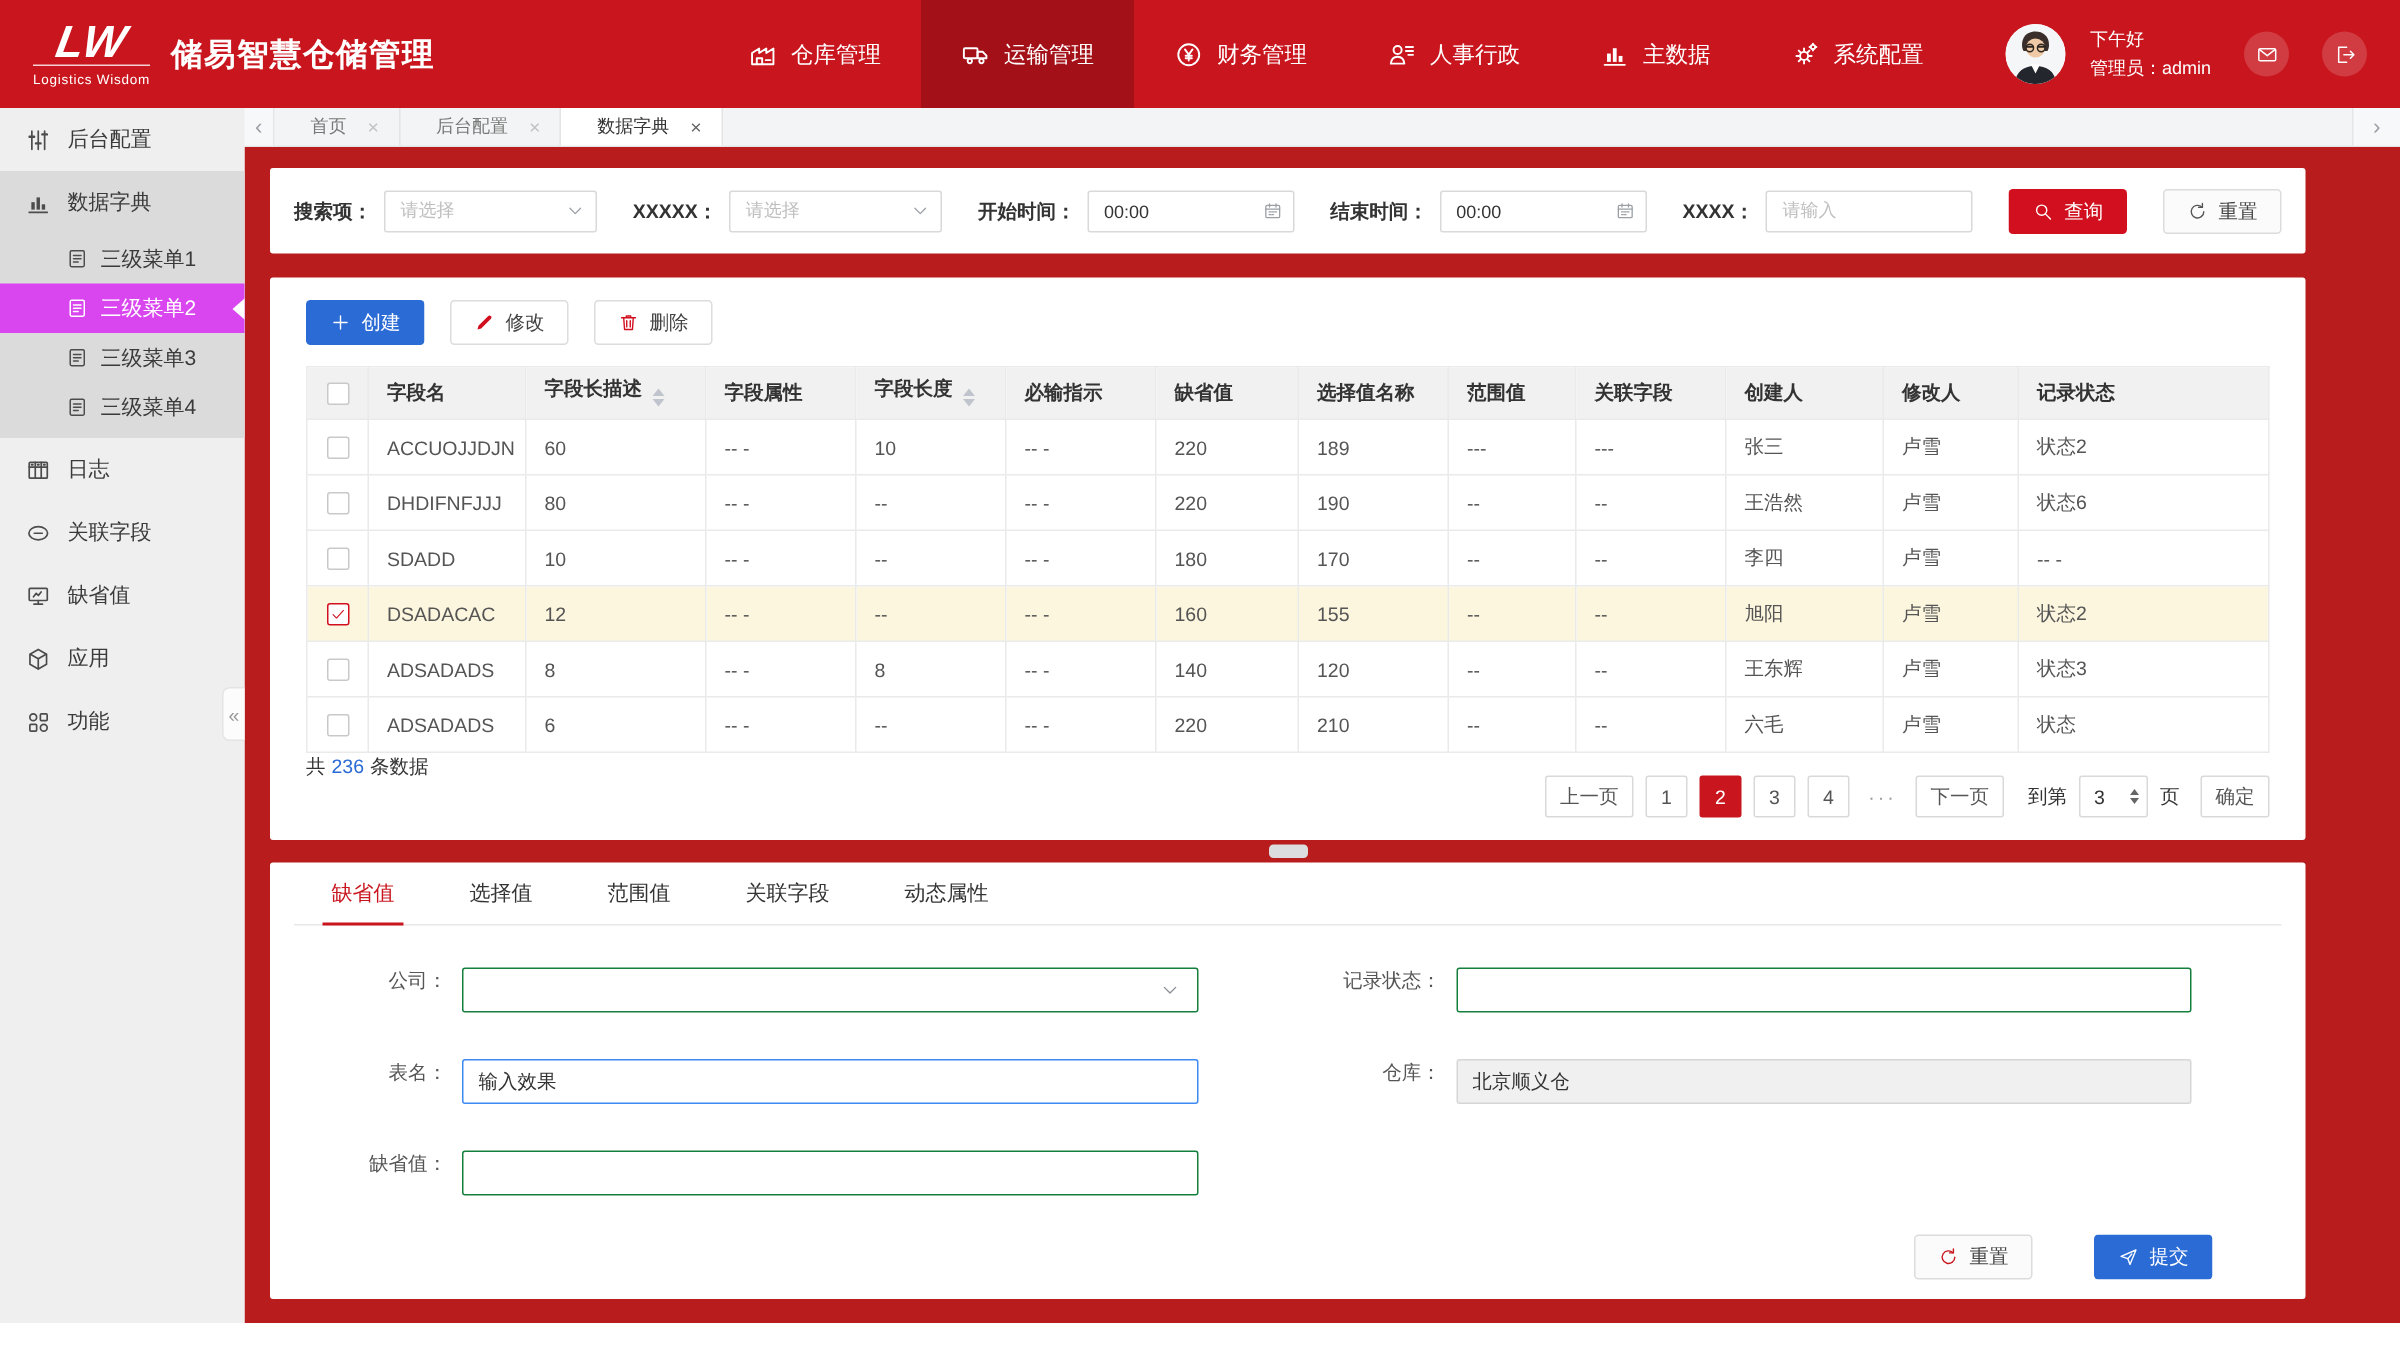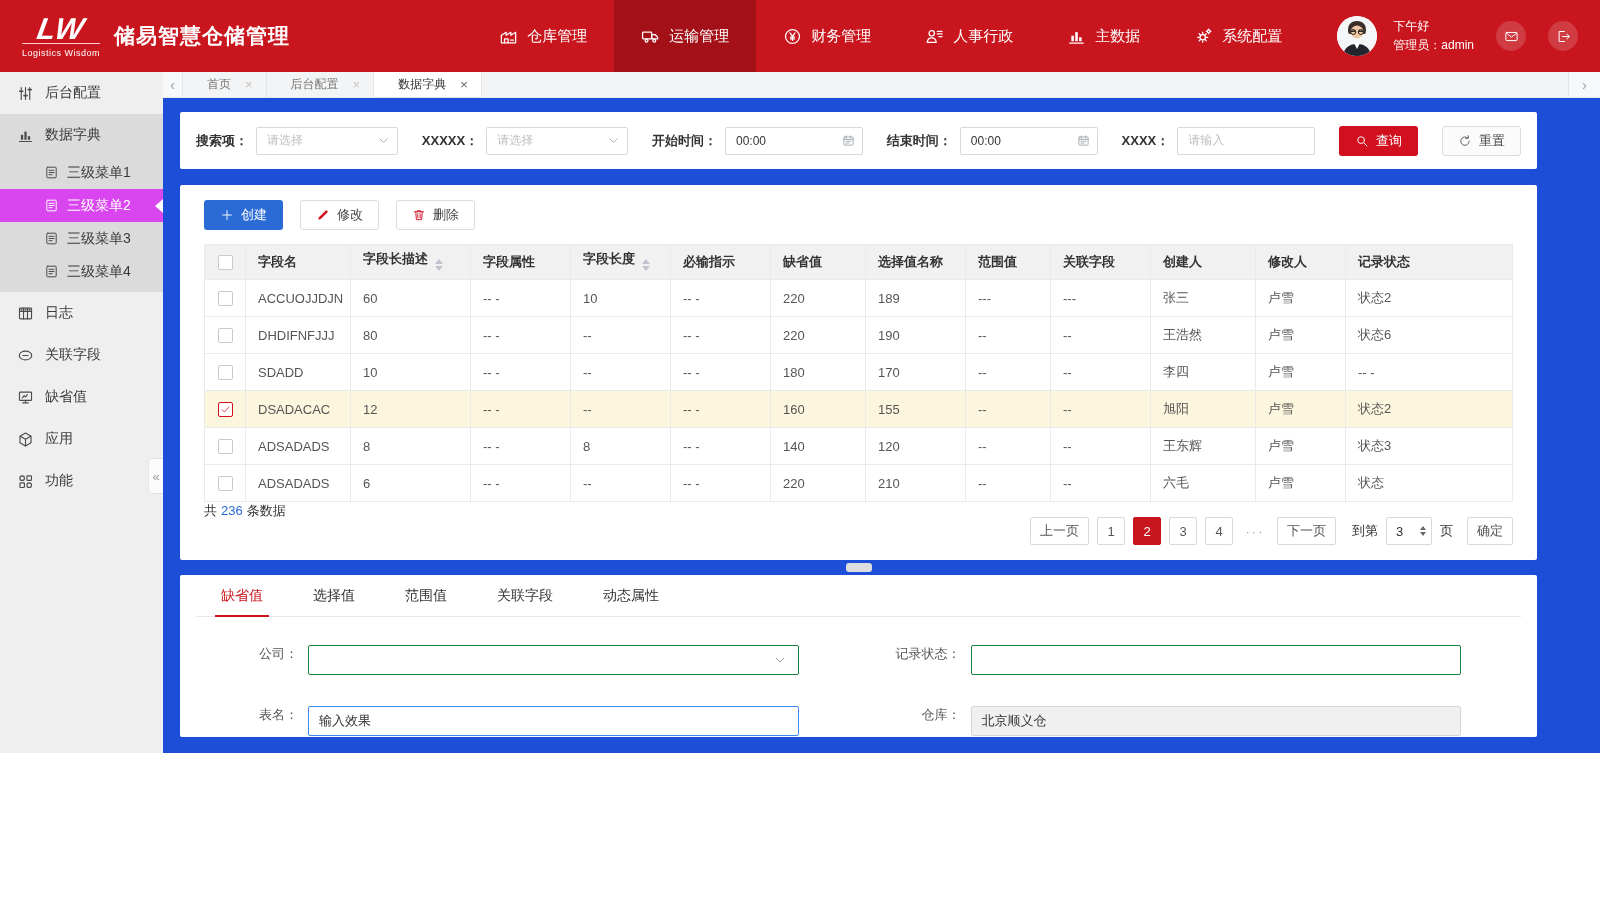--- a/index.html
+++ b/index.html
@@ -20,21 +20,21 @@
 .nav-item.active{background:#a31018}
 .nav-item .icon{width:19px;height:19px}
 .userbox{display:flex;align-items:center;gap:16px;padding:0 22px 0 28px}
 .avatar{width:40px;height:40px;border-radius:50%;background:#fff;overflow:hidden;flex:none}
 .avatar svg{width:100%;height:100%;display:block}
 .usertext{font-size:12px;line-height:1.6;white-space:nowrap}
 .hicon{width:30px;height:30px;border-radius:50%;background:rgba(255,255,255,.16);display:flex;align-items:center;justify-content:center;cursor:pointer;margin-left:6px}
 .hicon .icon{width:15px;height:15px}
 
 
-.bodyrow{display:flex;height:681px}
+.bodyrow{display:flex;height:810px}
 .footer-strip{height:18px;background:#fff}
 
 
 .sidebar{width:163px;background:#efefef;position:relative;flex:none;font-size:14px;color:#3a3a3a}
 .s-item{height:42px;display:flex;align-items:center;gap:11px;padding-left:17px;cursor:pointer}
 .s-item .icon,.s-child .icon{width:17px;height:17px;color:#4c4c4c}
 .s-group{background:#dbdbdb;padding-bottom:4px}
 .s-child{height:33px;display:flex;align-items:center;gap:8px;padding-left:44px;cursor:pointer;position:relative}
 .s-child .icon{width:15px;height:15px}
 .s-child.active{background:#d946ef;color:#fff}
@@ -45,21 +45,21 @@
 
 .main{flex:1;display:flex;flex-direction:column;min-width:0}
 .tabbar{height:26px;background:#f3f4f5;display:flex;align-items:stretch;border-bottom:1px solid #e5e6e7}
 .tab-scroll{width:20px;display:flex;align-items:center;justify-content:center;color:#9aa0a6;background:#f7f8f9;border-right:1px solid #e5e6e7;font-size:15px;cursor:pointer}
 .tab-scroll.right{margin-left:auto;width:32px;border-right:none;border-left:1px solid #e5e6e7}
 .tab{display:flex;align-items:center;padding:0 13px 0 24px;font-size:12px;color:#777;border-right:1px solid #e3e4e5;cursor:pointer;white-space:nowrap}
 .tab .x{color:#c2c2c2;font-size:13px;margin-left:14px}
 .tab.active{background:#fff;color:#333}
 .tab.active .x{color:#666}
 
-.content{flex:1;background:#1d4ed8;padding:14px 63px 0 17px;display:flex;flex-direction:column;overflow:hidden}
+.content{flex:1;background:#b91c1c;padding:14px 63px 0 17px;display:flex;flex-direction:column;overflow:hidden}
 .panel{background:#fff;border-radius:2px}
 
 
 .filter-panel{height:57px;display:flex;align-items:center;justify-content:space-between;padding:0 16px;margin-bottom:16px;flex:none}
 .f-group{display:flex;align-items:center}
 .f-label{font-size:13px;font-weight:700;color:#333;margin-right:8px;white-space:nowrap}
 .fieldbox{height:28px;border:1px solid #d9d9d9;border-radius:2px;background:#fff;display:flex;align-items:center;padding:0 26px 0 10px;position:relative;font-size:12px;color:#333;cursor:pointer}
 .fieldbox.w140{width:142px}
 .fieldbox.w138{width:138px}
 .fieldbox .ph{color:#bfbfbf}

